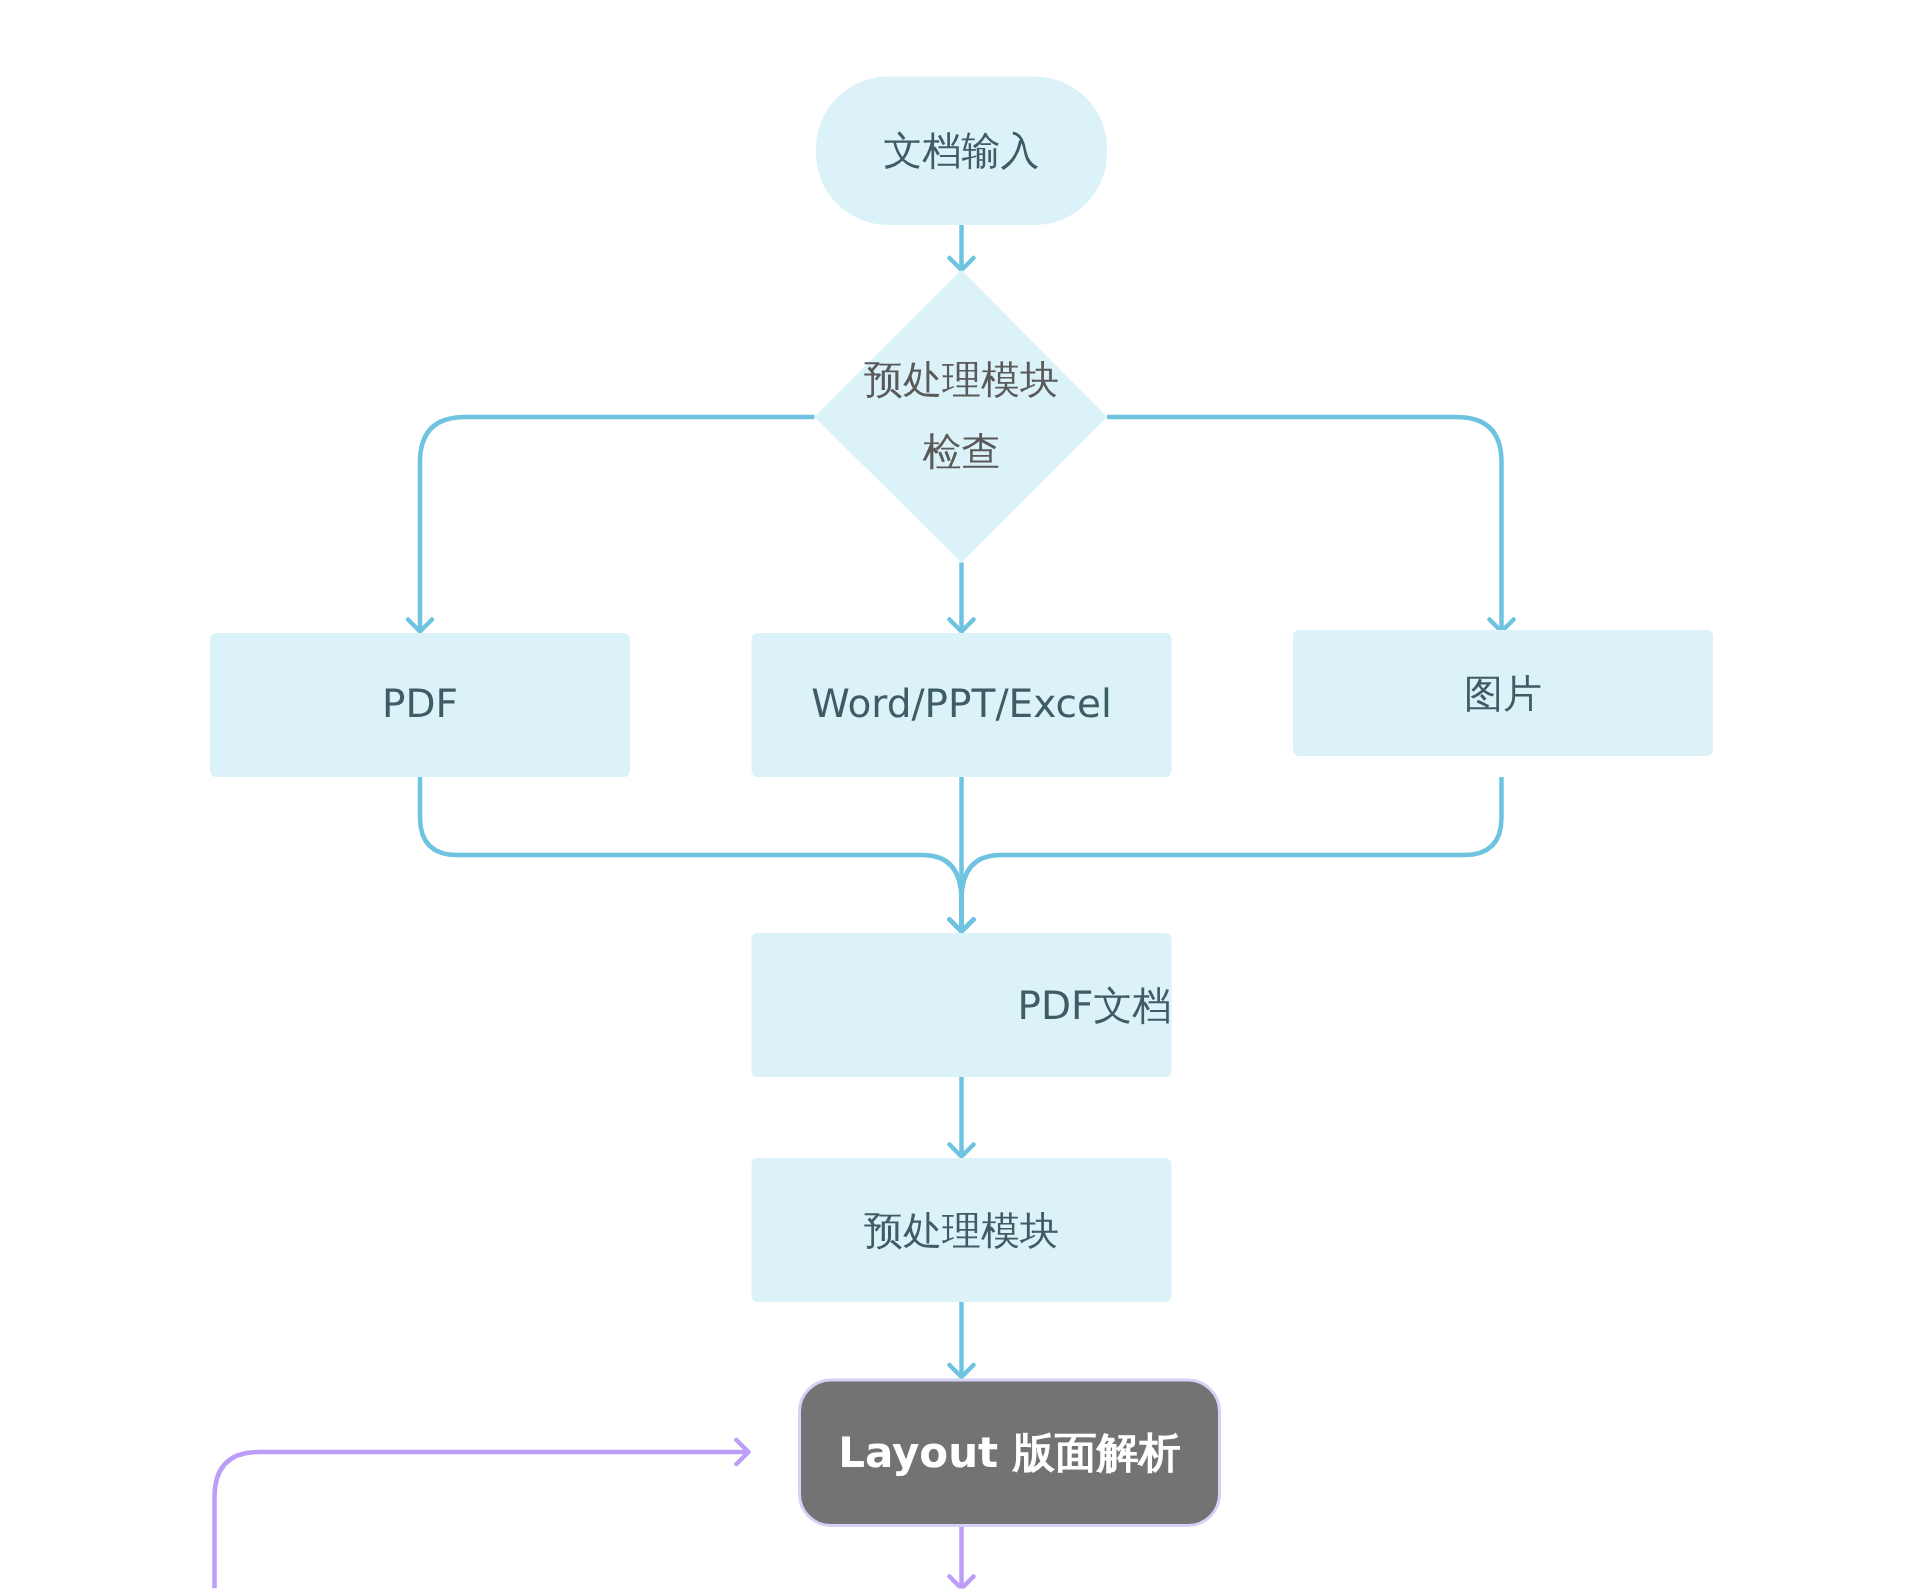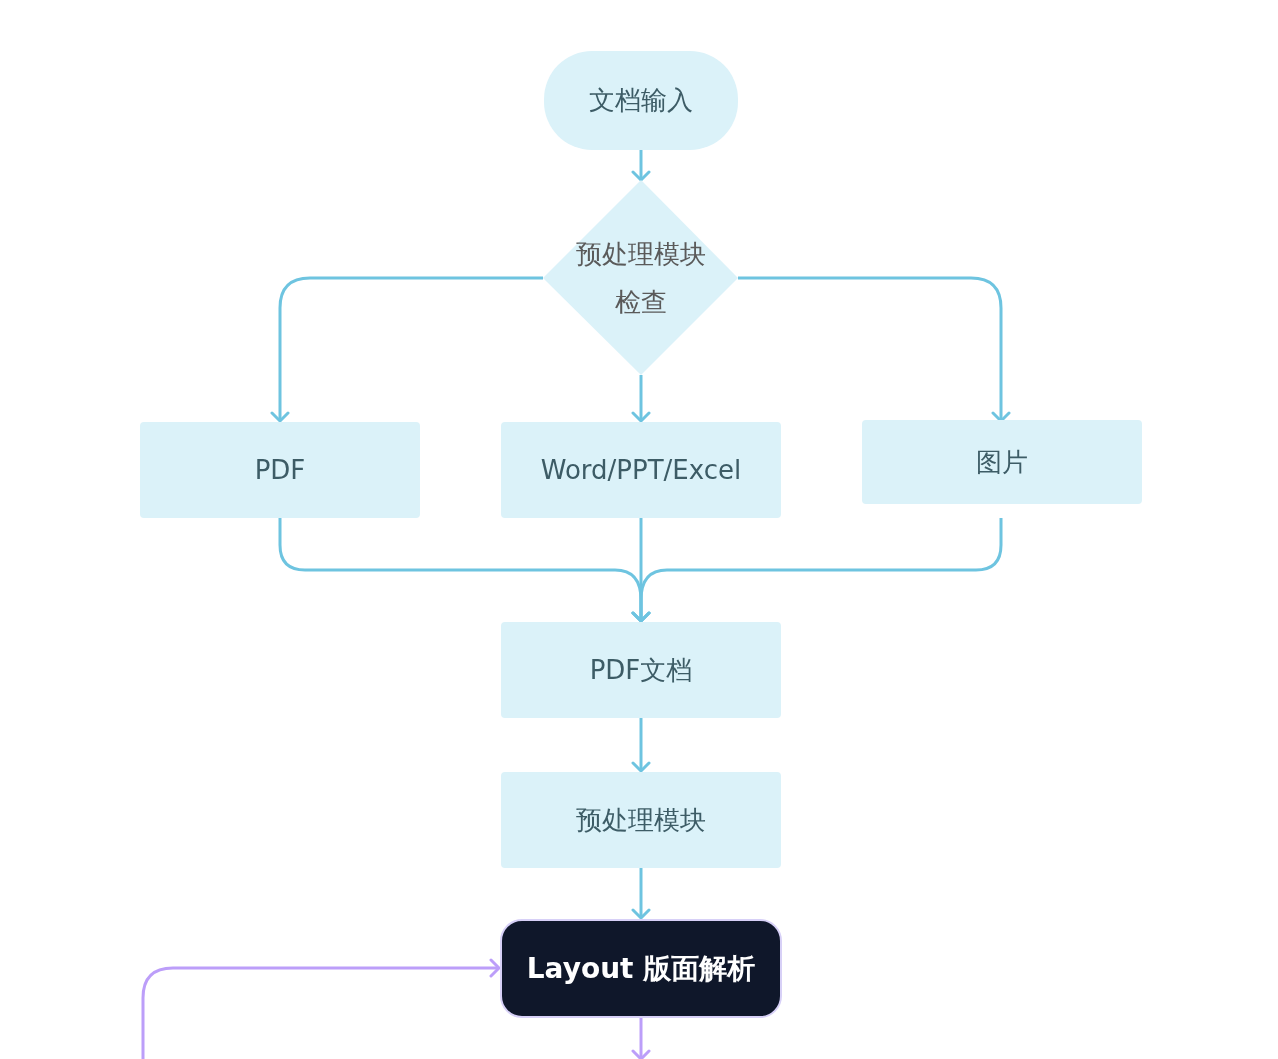--- a/index.html
+++ b/index.html
@@ -4,22 +4,22 @@
   <style>
     html, body { margin: 0; padding: 0; background: #ffffff; }
     body { width: 1278px; height: 1059px; position: relative; overflow: hidden;
            font-family: "DejaVu Sans", "Liberation Sans", sans-serif; }
     svg.edges { position: absolute; left: 0; top: 0; width: 1278px; height: 1059px; }
     .node { position: absolute; display: flex; align-items: center; justify-content: center;
             text-align: center; box-sizing: border-box; background: #dbf2f9; color: #3d5c66;
             font-size: 26px; }
     .node.rect { border-radius: 4px; }
     .node.pill { border-radius: 48px; }
-    .node.layout { background: #0f172a; color: #ffffff; font-weight: bold; font-size: 28px;
-                   border: 2px solid #d7d0f7; border-radius: 22px; }
+    .node.layout { background: #737373; color: #ffffff; font-weight: bold; font-size: 28px;
+                   border: 2px solid #d7d0f7; border-radius: 22px; margin-left: 32px; }
     .diamond-wrap { position: absolute; }
     .diamond-text { position: absolute; left: 0; top: 0; width: 100%; height: 100%;
                     display: flex; flex-direction: column; align-items: center; justify-content: center;
                     color: #5a5a5a; font-size: 26px; line-height: 48px; }
   </style>
 </head>
 <body>
 
 <svg class="edges" viewBox="0 0 1278 1059">
   <defs>
@@ -64,21 +64,21 @@
 </div>
 
 <div class="node rect" style="left:501px; top:422px; width:280px; height:96px;align-items:center;">
   <span>Word/PPT/Excel</span>
 </div>
 
 <div class="node rect" style="left:862px; top:420px; width:280px; height:84px;">
   <span>图片</span>
 </div>
 
-<div class="node rect" style="left:501px; top:622px; width:280px; height:96px;">
+<div class="node rect" style="left:501px; top:622px; width:280px; height:96px;justify-content:flex-end;">
   <span>PDF文档</span>
 </div>
 
 <div class="node rect" style="left:501px; top:772px; width:280px; height:96px;">
   <span>预处理模块</span>
 </div>
 
 <div class="node layout" style="left:500px; top:919px; width:282px; height:99px;">
   <span>Layout 版面解析</span>
 </div>

